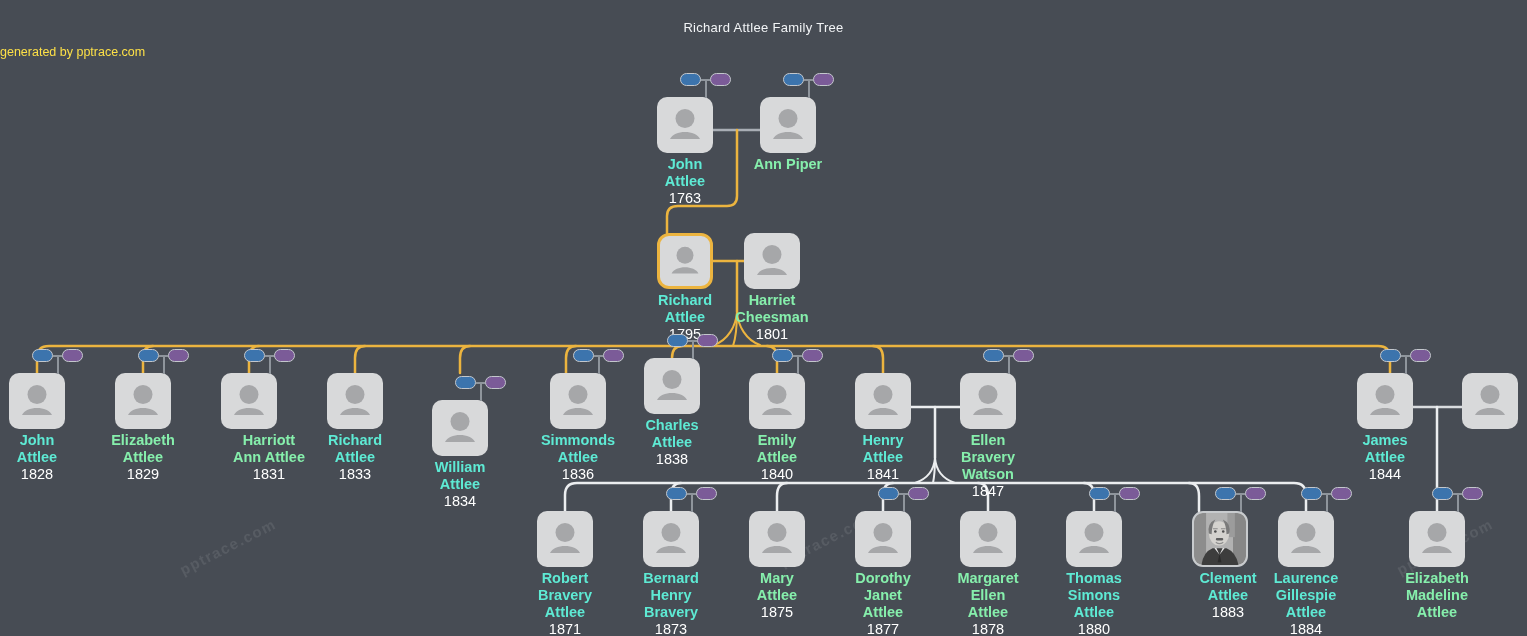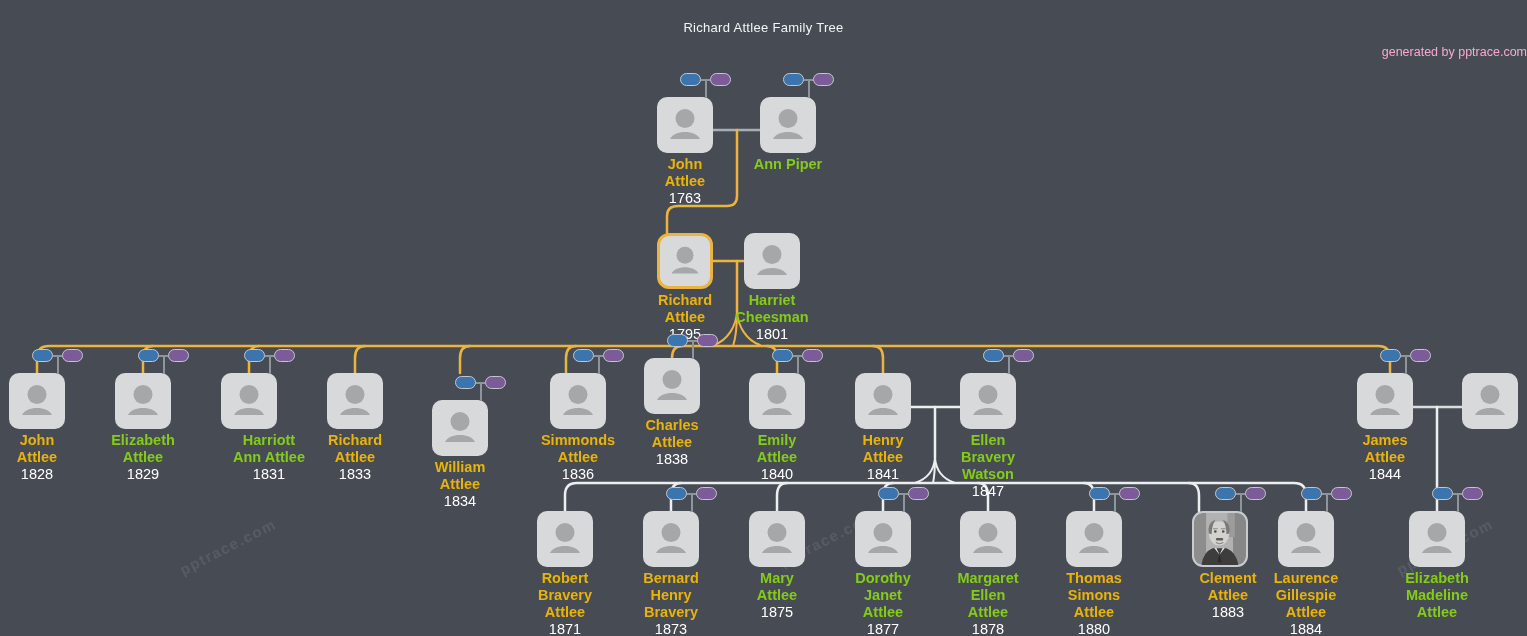--- a/index.html
+++ b/index.html
@@ -1,22 +1,22 @@
 <!DOCTYPE html>
 <html><head>
 <meta charset="utf-8">
 <style>
   html,body{margin:0;padding:0;background:#474C54;}
   #canvas{position:relative;width:1527px;height:636px;background:#474C54;overflow:hidden;
           font-family:"Liberation Sans","DejaVu Sans",sans-serif;}
   
   .title{position:absolute;top:20px;left:0;width:100%;text-align:center;font-size:13px;
          color:#F2F4F6;letter-spacing:.3px;z-index:4;}
-  .subtitle{position:absolute;top:45px;left:0;width:100%;text-align:right;font-size:12.5px;
-         color:#f9a8d4;z-index:4;}
+  .subtitle{position:absolute;top:45px;left:0;width:100%;text-align:left;font-size:12.5px;
+         color:#fde047;z-index:4;}
   
   .wm{position:absolute;color:rgba(255,255,255,0.09);font-size:15px;font-weight:bold;
       transform:rotate(-27deg);letter-spacing:1.5px;z-index:0;white-space:nowrap;}
   
   #lines{position:absolute;left:0;top:0;z-index:1;}
   
   .node{position:absolute;width:56px;height:56px;z-index:2;}
   .box{position:absolute;left:0;top:0;width:56px;height:56px;background:#D8D9DA;
        border-radius:10px;overflow:hidden;}
   .node.highlighted .box{border:3px solid #ECB43F;border-radius:12px;box-sizing:border-box;}
@@ -25,22 +25,22 @@
   
   .pills{position:absolute;top:-24px;left:23px;height:13px;display:flex;align-items:center;z-index:2;}
   .pill{width:21px;height:13px;border-radius:6.5px;box-sizing:border-box;border:1.5px solid #C3C7CC;}
   .pill.father{background:#3C74AD;}
   .pill.mother{background:#7B5B98;}
   .plink{width:9px;height:2px;background:#8F959C;position:relative;}
   .plink::after{content:"";position:absolute;left:3.5px;top:2px;width:2px;height:17px;background:#8F959C;}
   
   .label{position:absolute;top:59px;left:50%;transform:translateX(-50%);width:112px;
          text-align:center;font-size:14.5px;font-weight:bold;line-height:17px;z-index:3;}
-  .nm.male{color:#eab308;}
-  .nm.female{color:#84cc16;}
+  .nm.male{color:#5eead4;}
+  .nm.female{color:#86efac;}
   .yr{color:#FFFFFF;font-weight:normal;}
 </style>
 </head>
 <body>
 
 <div id="canvas">
 
   <div class="title">Richard Attlee Family Tree</div>
   <div class="subtitle">generated by pptrace.com</div>
 

